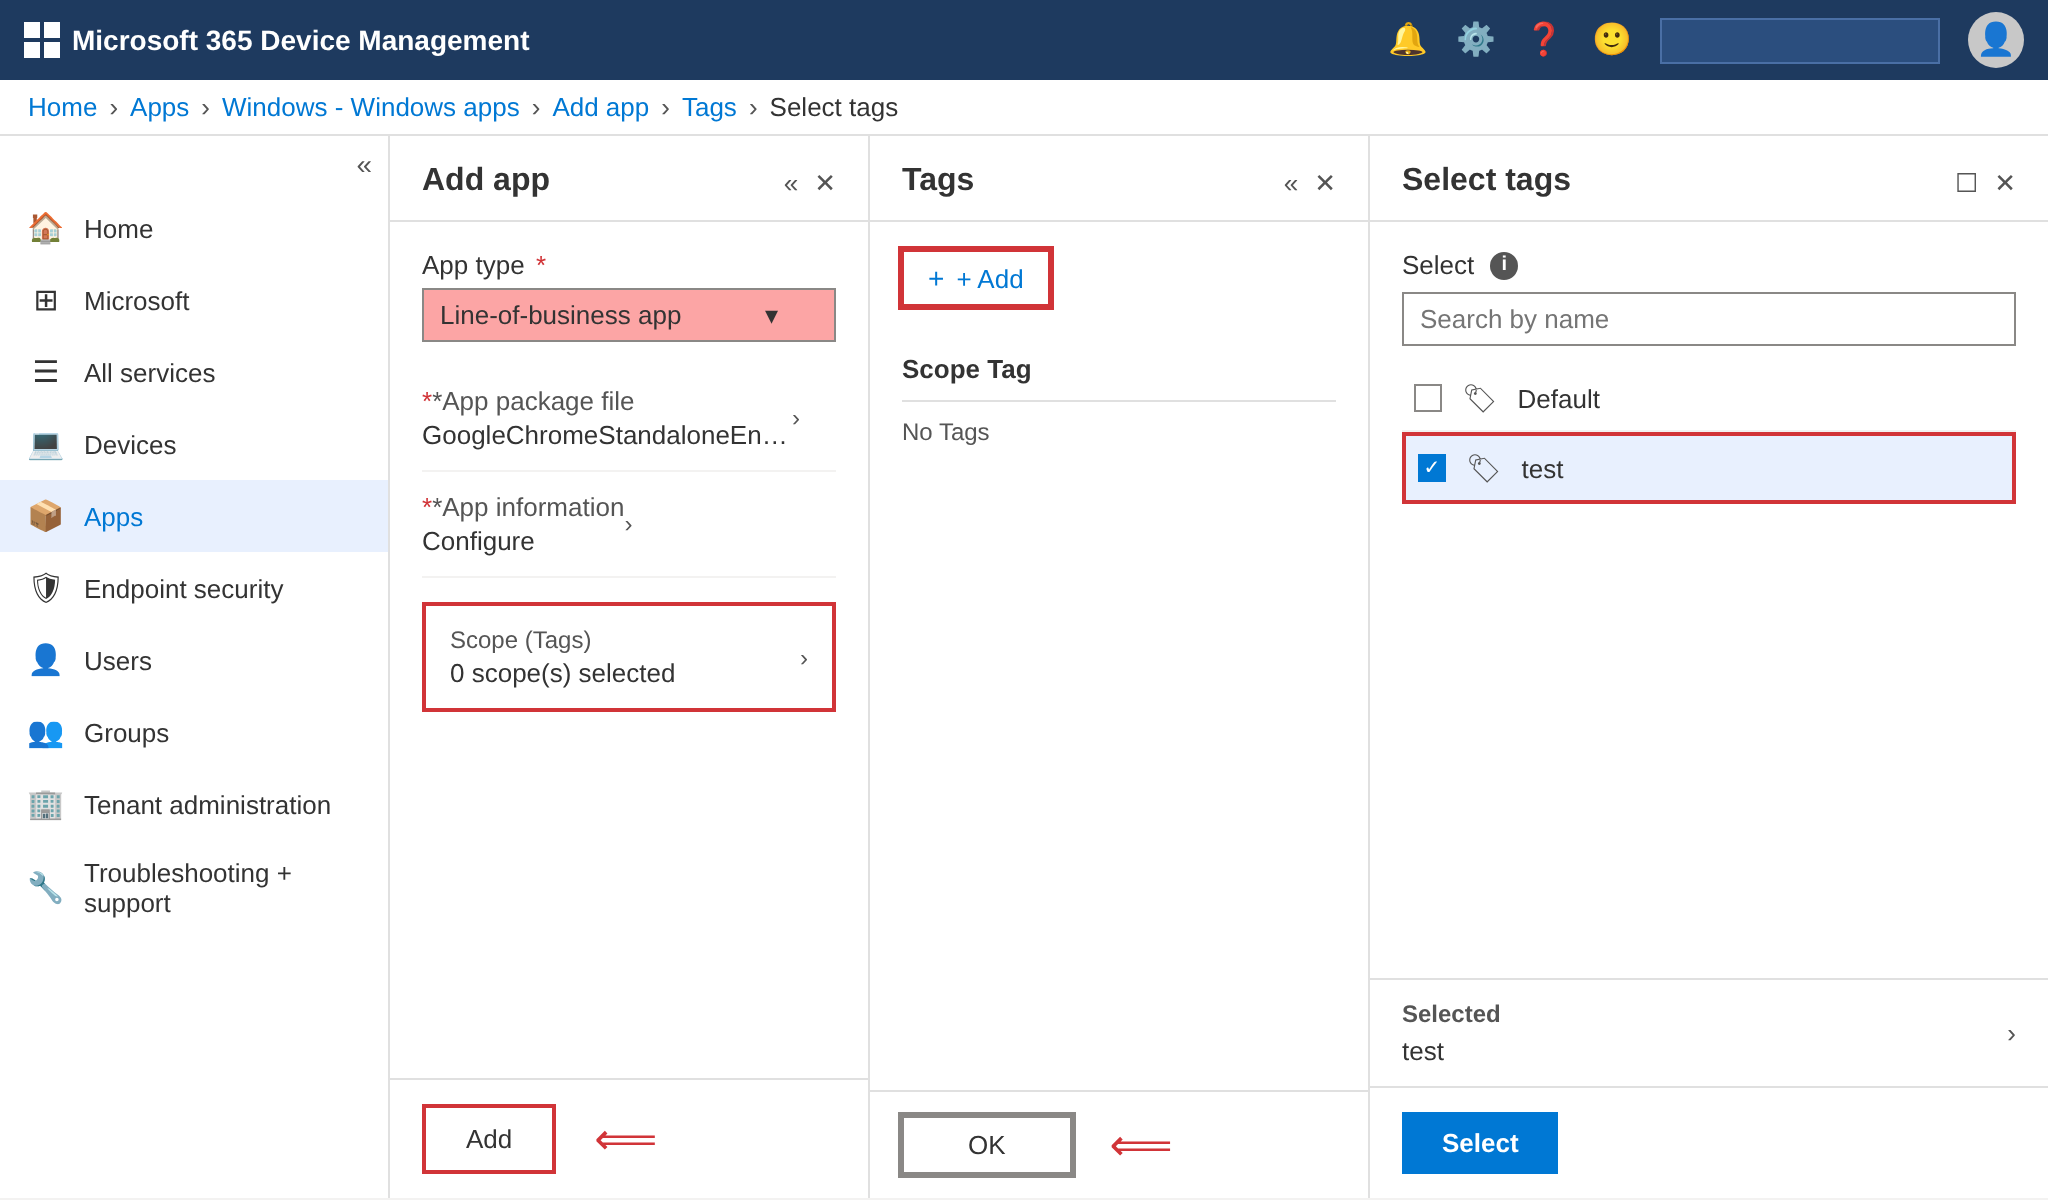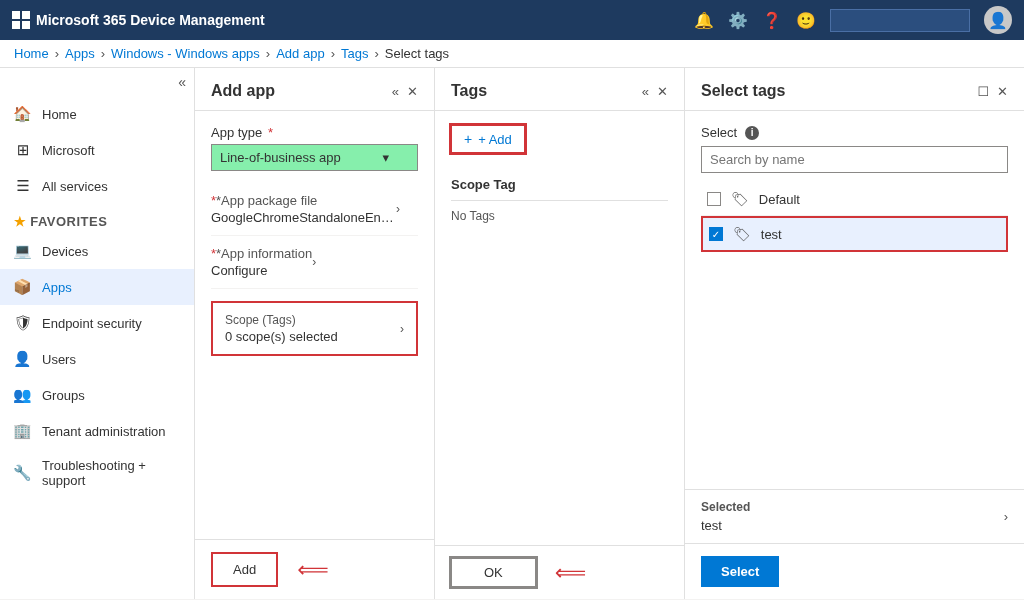--- a/index.html
+++ b/index.html
@@ -63,21 +63,21 @@
     .panel-body { flex: 1; overflow-y: auto; padding: 14px 16px; }
     .panel-footer { padding: 12px 16px; border-top: 1px solid #e0e0e0; display: flex; align-items: center; gap: 19px; }
 
     
     .add-app-panel { width: 240px; }
 
     .field-label { font-size: 12px; color: #333; margin-bottom: 4px; }
     .field-label .required { color: #d13438; margin-left: 2px; }
     .select-dropdown {
       width: 100%; padding: 5px 28px 5px 8px; border: 1px solid #8a8886;
-      background: #86efac; color: #333; cursor: pointer; position: relative;
+      background: #fca5a5; color: #333; cursor: pointer; position: relative;
       display: flex; align-items: center; justify-content: space-between;
     }
 
     .nav-item {
       display: flex; align-items: center; 
       padding: 10px 0; border-bottom: 1px solid #f3f2f1; cursor: pointer;
     }
     .nav-item-left { display: flex; flex-direction: column; gap: 2px; }
     .nav-item-title { font-size: 12px; color: #555; }
     .nav-item-title .required { color: #d13438; }
@@ -194,23 +194,20 @@
       <span>Home</span>
     </div>
     <div class="sidebar-item">
       <span class="icon">⊞</span>
       <span>Microsoft</span>
     </div>
     <div class="sidebar-item">
       <span class="icon">☰</span>
       <span>All services</span>
     </div>
-    <div class="sidebar-section-label">
-      <span style="color:#f4a100; margin-right:4px;">★</span><span>FAVORITES</span>
-    </div>
     <div class="sidebar-item">
       <span class="icon">💻</span>
       <span>Devices</span>
     </div>
     <div class="sidebar-item active">
       <span class="icon">📦</span>
       <span>Apps</span>
     </div>
     <div class="sidebar-item">
       <span class="icon">🛡</span>

